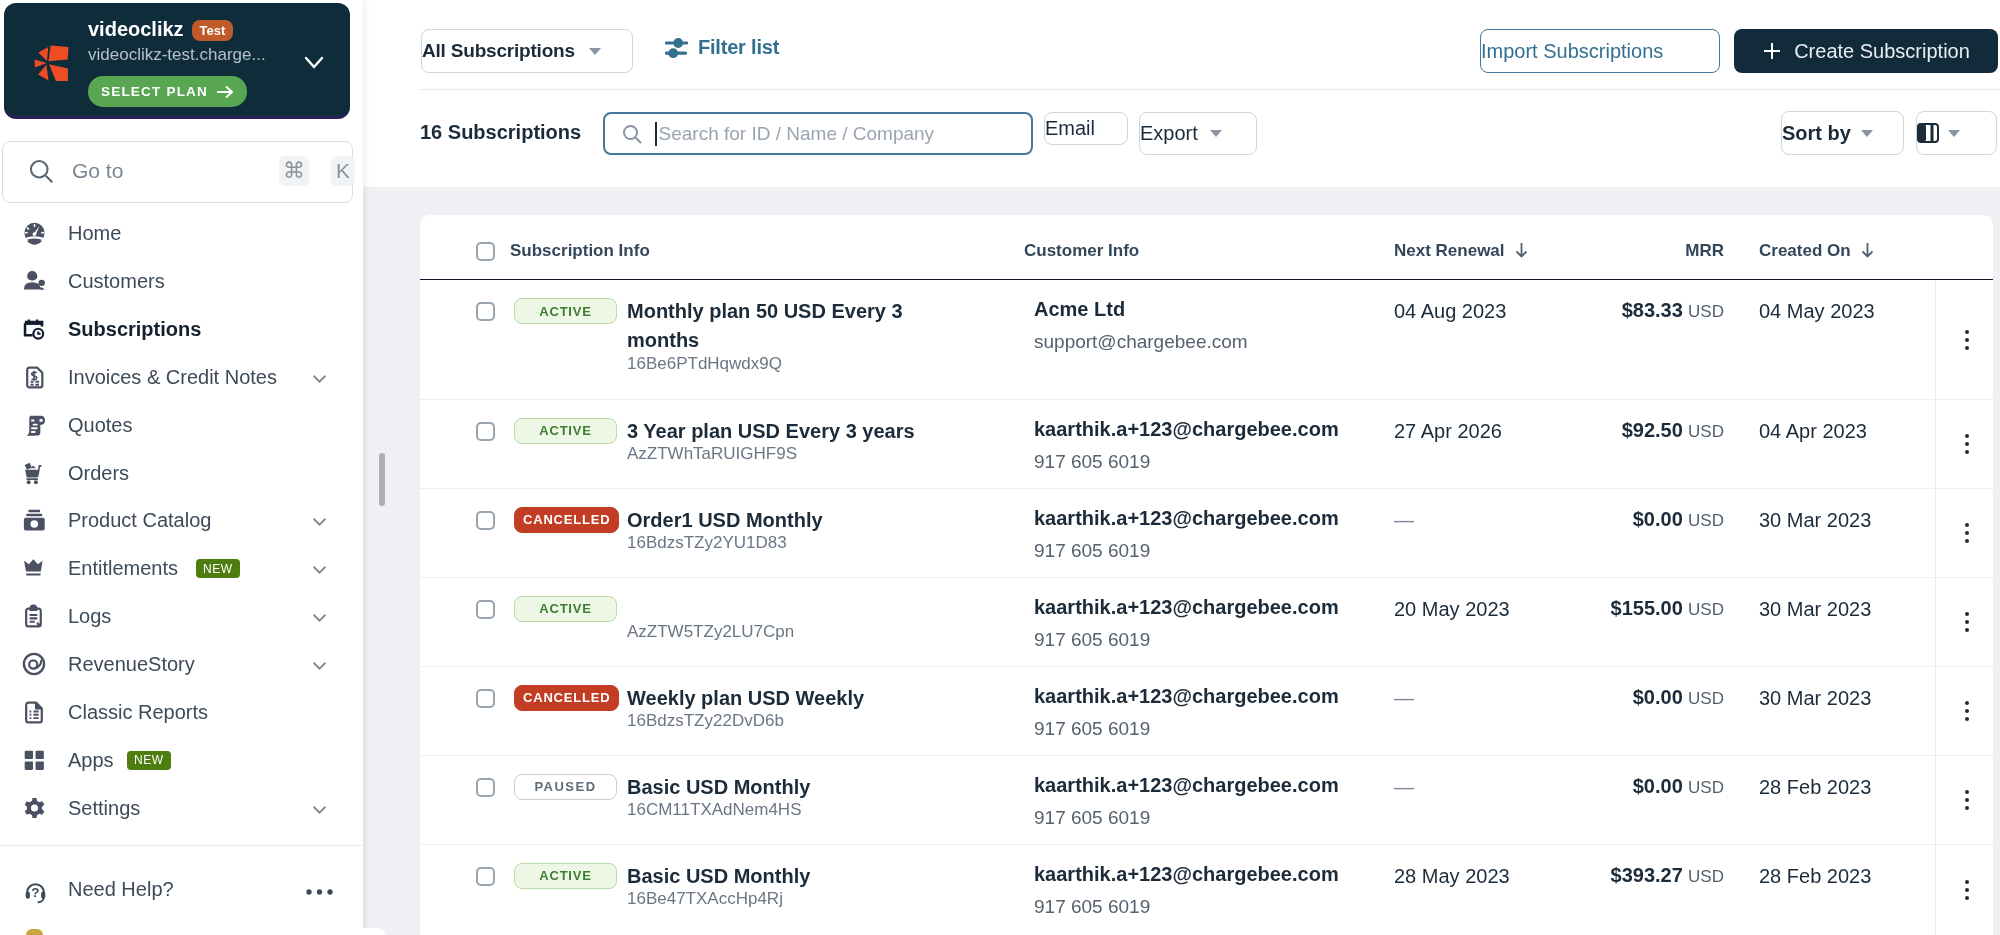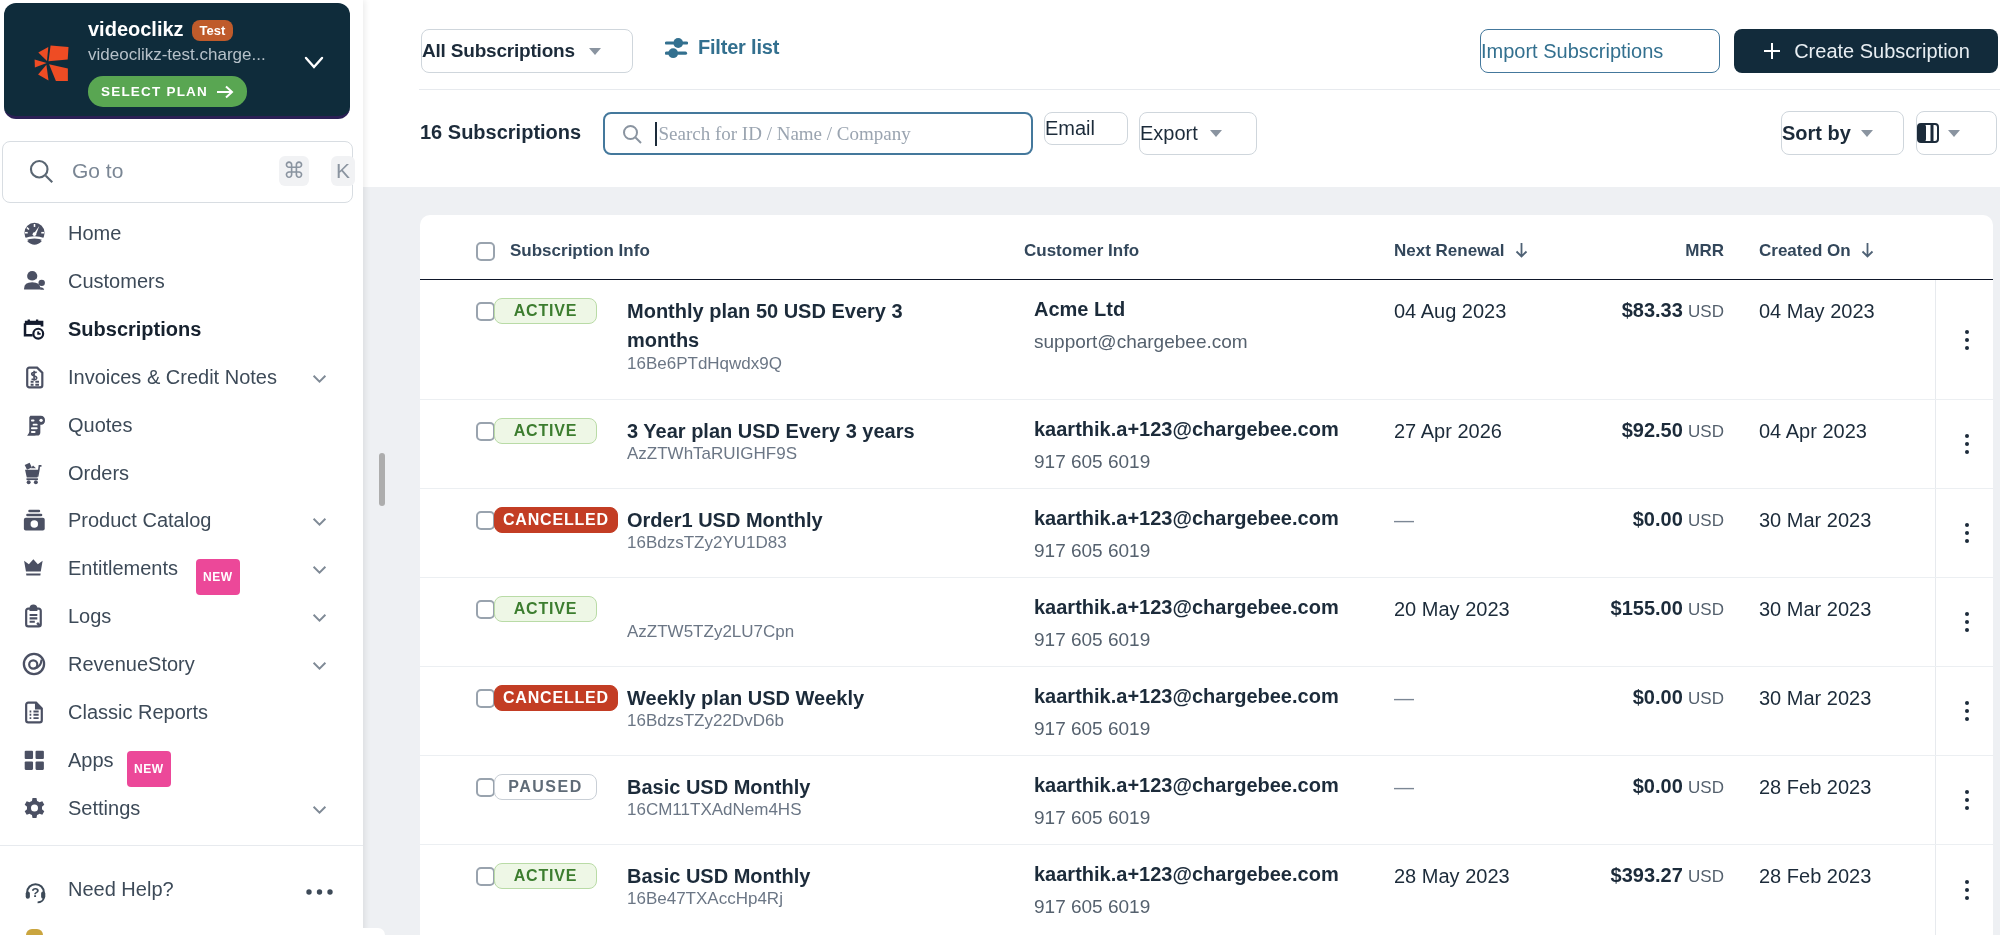--- a/index.html
+++ b/index.html
@@ -25,21 +25,21 @@
 #colbtn { position:absolute; left:1553px; top:111px; width:81px; height:44px; gap:9px; }
 .caret { width:0; height:0; border-left:6px solid transparent; border-right:6px solid transparent; border-top:7px solid #8a94a0; display:inline-block; }
 
 
 #card { position:absolute; left:57px; top:215px; width:1573px; bottom:-10px; background:#fff; border-radius:10px 10px 0 0; }
 #thead { position:absolute; left:0; top:0; width:100%; height:65px; border-bottom:1px solid #0f172a; font-weight:700; color:#33475b; font-size:17px; }
 .hlabel { position:absolute; top:26px; }
 .checkbox { width:19px; height:19px; border:2px solid #99a3ae; border-radius:5px; background:#fff; }
 #kebabline { position:absolute; left:1515px; top:65px; bottom:0; width:1px; background:#e7eaee; }
 .row { position:absolute; left:0; width:100%; border-bottom:1px solid #eceff2; }
-.badge { position:absolute; left:74px; height:26px; min-width:103px; padding:4px 8px; display:inline-flex; align-items:center; justify-content:center; border-radius:8px; font-size:16px; font-weight:700; letter-spacing:0.8px; }
+.badge { position:absolute; left:94px; height:26px; min-width:103px; padding:4px 8px; display:inline-flex; align-items:center; justify-content:center; border-radius:8px; font-size:13px; font-weight:700; letter-spacing:0.8px; }
 .b-active { background:#eef7e6; border:1px solid #b9dba6; color:#3c7d2f; }
 .b-cancel { background:#c33d24; border:1px solid #c33d24; color:#fff; }
 .b-paused { background:#fff; border:1px solid #c9cfd6; color:#5f6b77; letter-spacing:1.5px; }
 .title { position:absolute; left:207px; font-size:20px; font-weight:700; color:#1c2b3a; line-height:29px; }
 .subid { position:absolute; left:207px; font-size:17px; color:#6b7685; }
 .cname { position:absolute; left:614px; font-size:20px; font-weight:700; color:#1c2b3a; }
 .cmail { position:absolute; left:614px; font-size:19px; color:#55616e; }
 .renew { position:absolute; left:974px; font-size:20px; color:#1c2b3a; }
 .dash { color:#7c8795; }
 .mrr { position:absolute; right:269px; font-size:19px; text-align:right; }
@@ -57,21 +57,21 @@
 #orgsub { position:absolute; left:84px; top:42px; font-size:17px; color:#b6c1c9; }
 #selectplan { position:absolute; left:84px; top:73px; width:159px; height:31px; background:#59a652; border-radius:15px; color:#fff; font-size:13.5px; font-weight:700; letter-spacing:1.2px; display:flex; align-items:center; justify-content:center; gap:8px; }
 #goto { position:absolute; left:2px; top:141px; width:351px; height:62px; border:1px solid #d8dde2; border-radius:8px; background:#fff; }
 #goto .ph { position:absolute; left:69px; top:17px; font-size:21px; color:#7a8694; }
 .keycap { position:absolute; background:#f1f2f4; border-radius:6px; color:#8a94a0; display:flex; align-items:center; justify-content:center; }
 #menu { position:absolute; left:0; top:210px; width:363px; }
 .mi { position:absolute; left:0; width:363px; height:48px; }
 .mi .ico { position:absolute; left:22px; top:11px; width:25px; height:25px; }
 .mi .lbl { position:absolute; left:68px; top:12px; font-size:20px; color:#3d4a58; }
 .mi .chev { position:absolute; left:312px; top:20px; width:15px; height:10px; }
-.newbadge { position:absolute; top:14px; height:36px; padding:0 7px; background:#ec4899; border-radius:4px; color:#fff; font-size:12px; font-weight:700; letter-spacing:0.5px; display:flex; align-items:center; justify-content:center; }
+.newbadge { position:absolute; top:14px; height:19px; padding:0 7px; background:#4d7c0f; border-radius:4px; color:#fff; font-size:12px; font-weight:400; letter-spacing:0.5px; display:flex; align-items:center; justify-content:center; }
 #foot-div { position:absolute; left:0; top:845px; width:363px; height:1px; background:#e7eaee; }
 #needhelp { position:absolute; left:0; top:868px; width:363px; height:48px; }
 #scrollpill { position:absolute; left:379px; top:453px; width:6px; height:53px; border-radius:3px; background:#adadad; }
 #avatar { position:absolute; left:26px; top:929px; width:17px; height:6px; border-radius:8px 8px 0 0; background:#caa53f; }
 #bottompop { position:absolute; left:230px; top:928px; width:155px; height:7px; background:#fff; border-radius:8px 8px 0 0; }
 </style>
 </head>
 <body>
 
 <div id="main">
@@ -89,21 +89,21 @@
         </svg>
       Filter list</div>
     <div id="tb-divider"></div>
     <div id="count"><b>16</b> Subscriptions</div>
     <div id="searchbox">
       <svg style="margin-left:16px" width="22" height="22" viewBox="0 0 22 22" fill="none" stroke="#8a94a0" stroke-width="2">
         <circle cx="9.5" cy="9.5" r="6.5"></circle>
           <line x1="14.5" y1="14.5" x2="20" y2="20"></line>
       </svg>
       <span style="width:1.5px;height:24px;background:#1c2b3a;margin-left:12px;"></span>
-      <span class="ph" style="margin-left:2px;font-family:Liberation Serif, serif;">Search for ID / Name / Company</span>
+      <span class="ph" style="margin-left:2px;">Search for ID / Name / Company</span>
     </div>
     <div id="emailbtn" class="btn" style="font-weight:400;">Email</div>
     <div id="exportbtn" class="btn" style="font-weight:400;">Export <span class="caret"></span></div>
     <div id="importbtn" class="btn">Import Subscriptions</div>
     <div id="createbtn"><svg width="20" height="20" viewBox="0 0 20 20" stroke="#fff" stroke-width="2">
           <line x1="10" y1="2" x2="10" y2="18"></line>
           <line x1="2" y1="10" x2="18" y2="10"></line>
         </svg> Create Subscription</div>
     <div id="sortby" class="btn">Sort by <span class="caret"></span></div>
     <div id="colbtn" class="btn">

